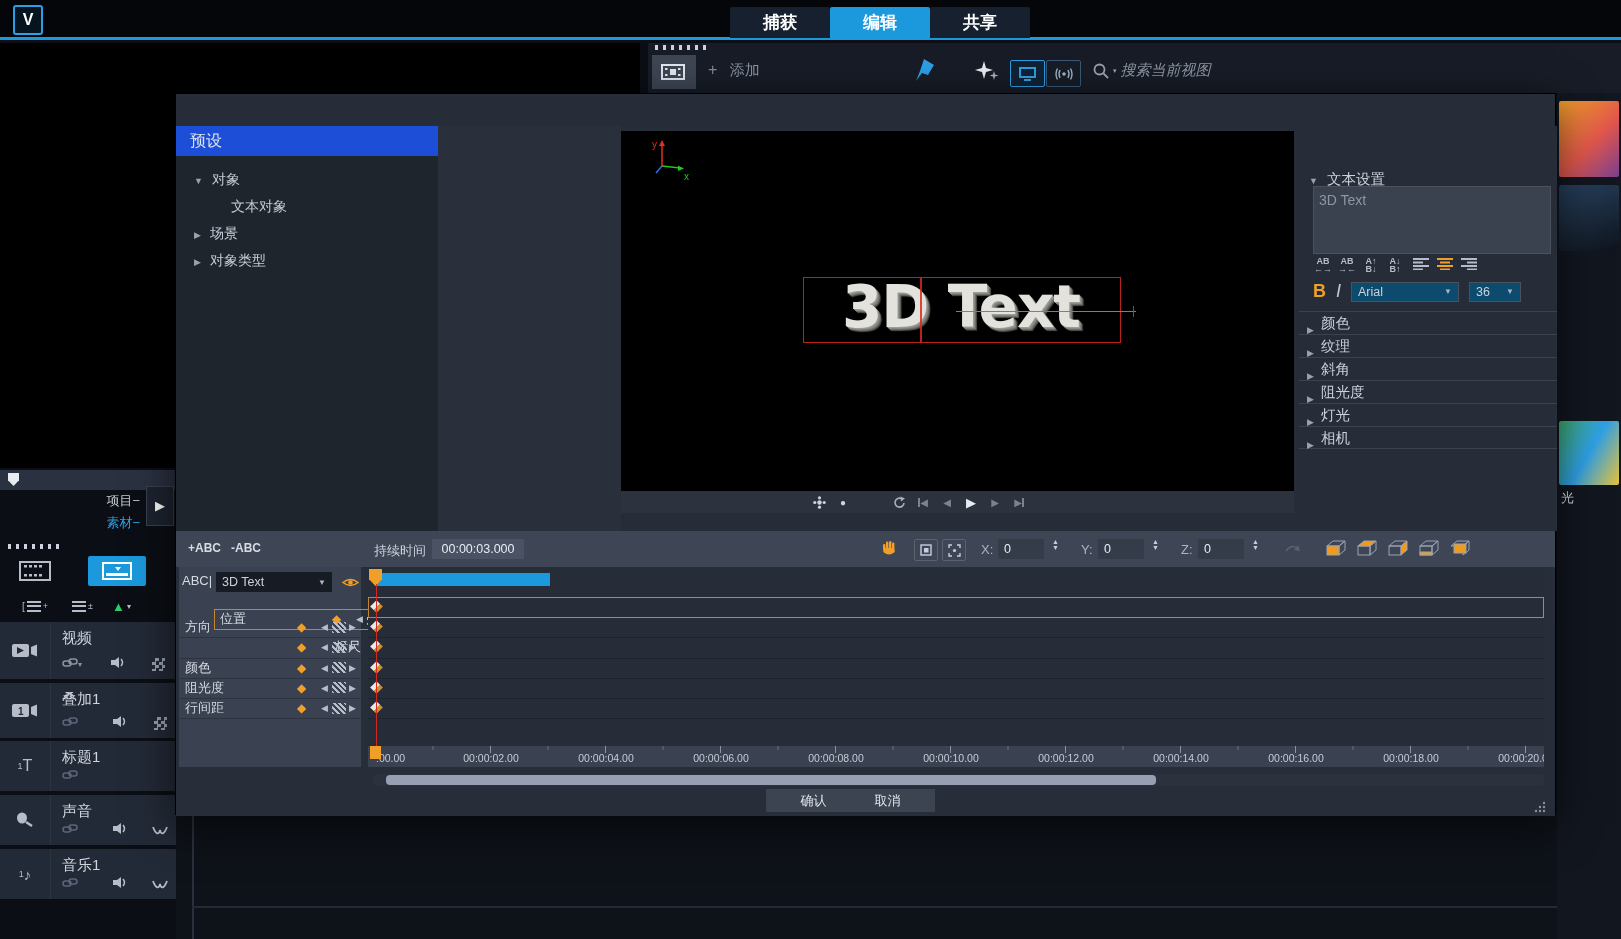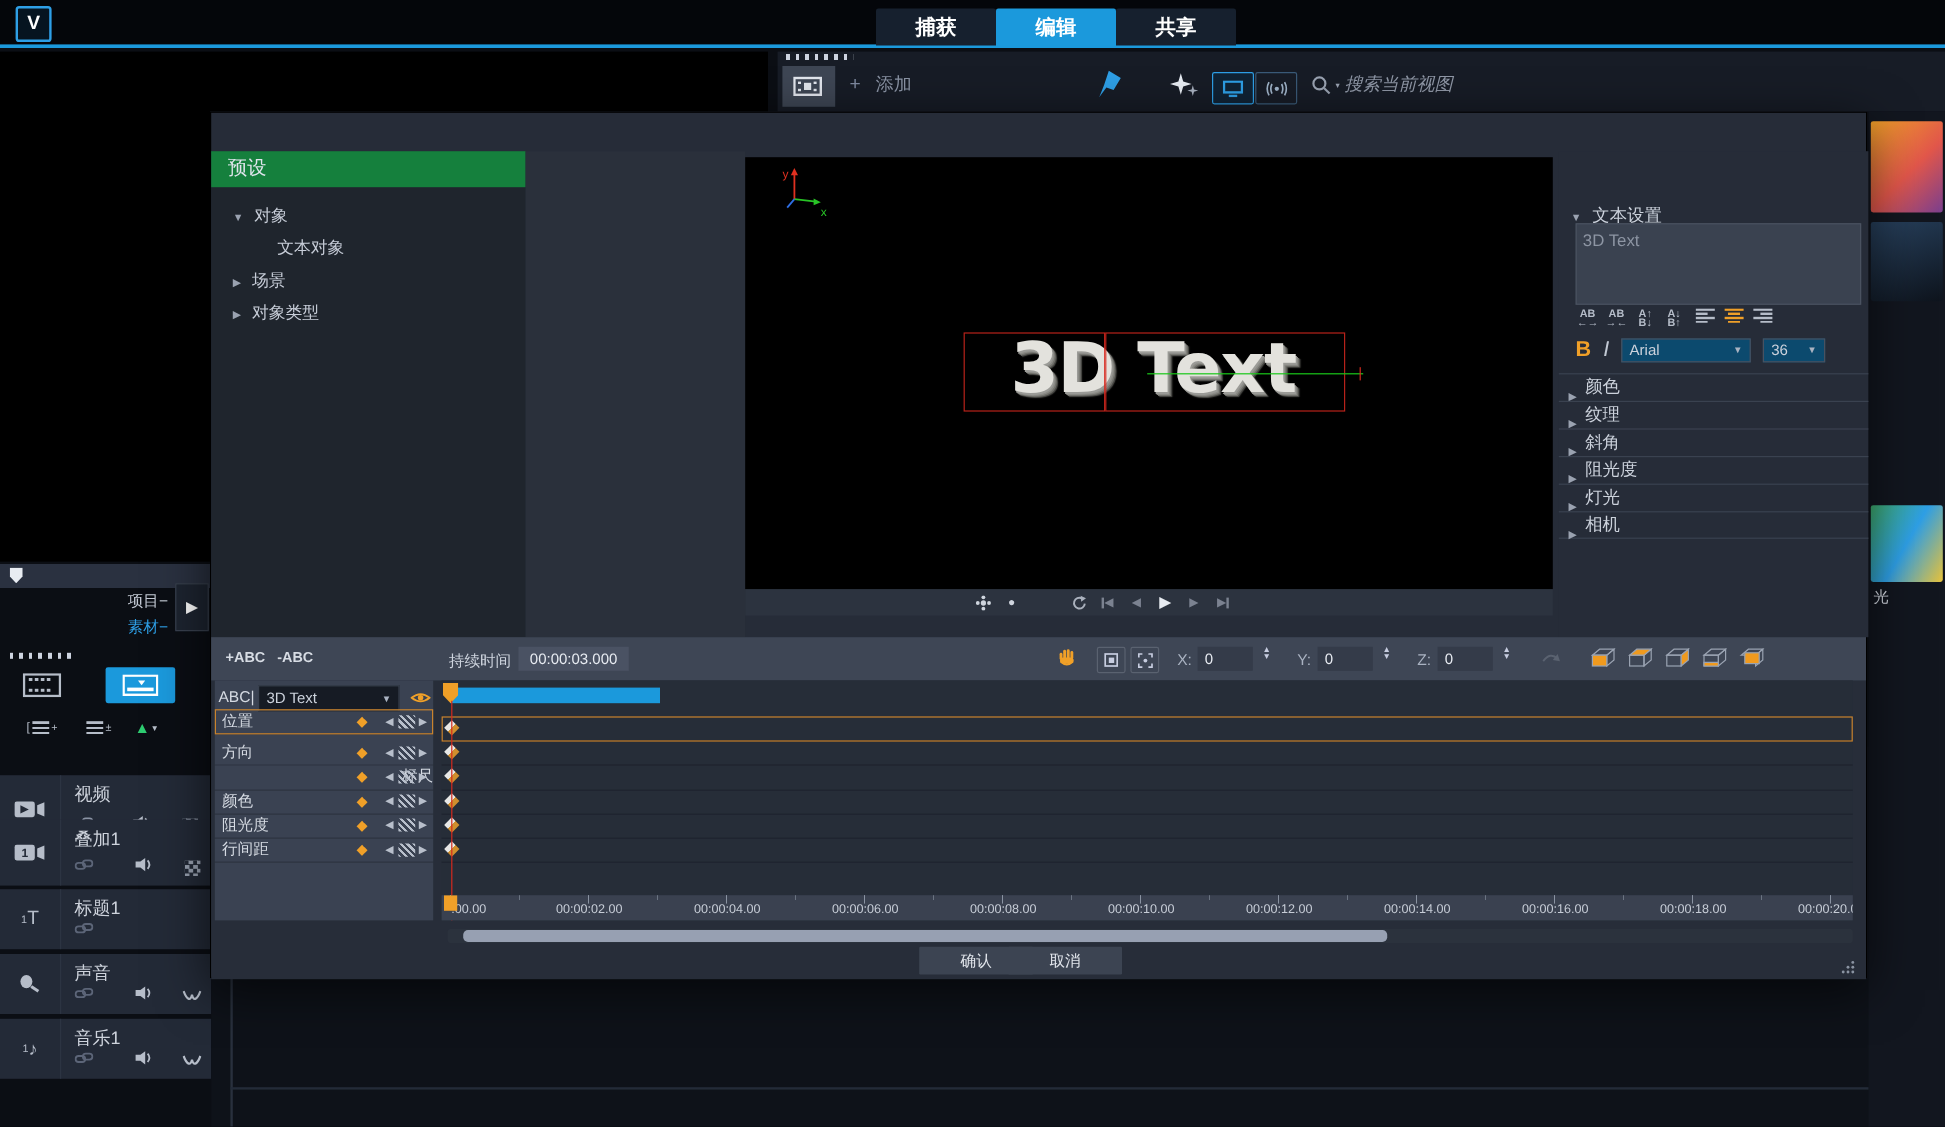--- a/index.html
+++ b/index.html
@@ -42,21 +42,21 @@
   #search-ph{font-size:15px;font-style:italic;color:#8f97a6;}
   #sliver{left:1557px;top:93px;width:64px;height:846px;background:#12161f;}
   .thumb{left:2px;width:60px;border-radius:2px;}
   
   #dialog{left:175px;top:93px;width:1381px;height:722px;background:#262c38;border:1px solid #000;
           box-shadow:0 10px 40px rgba(0,0,0,.65);box-sizing:border-box;}
   #dlg-title{left:0;top:0;width:100%;height:32px;background:#1d232d;}
   .badge3d{left:9px;top:6px;width:24px;height:20px;background:#1b99dc;border-radius:3px;color:#fff;
            font-size:11px;font-weight:bold;text-align:center;line-height:20px;}
   .winbtn{font-size:14px;color:#e8ecf2;width:22px;text-align:center;display:inline-block;}
-  .pane-header{height:30px;background:#15803d;color:#e0e5ed;font-size:16px;line-height:30px;padding-left:14px;}
+  .pane-header{height:30px;background:#1d4ed8;color:#e0e5ed;font-size:16px;line-height:30px;padding-left:14px;}
   #presets{left:0;top:32px;width:262px;height:405px;background:#1f252d;}
   .treeitem{position:absolute;font-size:14px;color:#c7cdd8;}
   .tri{color:#9aa2b0;font-size:9px;margin-right:9px;}
   #midlist{left:262px;top:32px;width:183px;height:405px;background:#2a303b;}
   #viewport{left:445px;top:37px;width:673px;height:360px;background:#000;}
   #text3d{left:180px;top:143px;width:320px;height:70px;text-align:center;
           font-family:"DejaVu Sans","Liberation Sans",sans-serif;font-weight:bold;font-size:58px;line-height:66px;
           color:#e3e2dd;letter-spacing:-1px;
           text-shadow:1px 1px 0 #9b9b97,2px 2px 0 #8a8a85,3px 3px 0 #6f6f6a,4px 4px 1px #4f4f4b;}
   .redbox{border:1px solid rgba(215,40,30,.85);}
@@ -147,21 +147,21 @@
     </div>
   <div class="tool-ic abs" style="left:72px;">
       <span class="hbars"></span>
       <span style="font-size:9px;">±</span>
     </div>
   <div class="tool-ic abs" style="left:112px;">
       <span style="color:#2ecc71;font-size:13px;">▲</span>
       <span style="font-size:8px;">▾</span>
     </div>
 
-  <div class="track abs" style="top:646px;height:57px;">
+  <div class="track abs" style="top:622px;height:57px;">
     <div class="ticol">
       <svg width="26" height="15">
           <rect x="0" y="1" width="17" height="13" rx="2" fill="#b6bdc9"></rect>
           <polygon points="5,4 12,7.5 5,11" fill="#232a37"></polygon>
           <polygon points="19,4 25,1.5 25,13.5 19,11" fill="#b6bdc9"></polygon>
         </svg>
     </div>
     <div class="tname">视频</div>
     <div class="trow">
       <span><svg width="16" height="12">
@@ -529,21 +529,21 @@
         <div class="select abs" style="left:36px;top:4px;width:118px;height:22px;background:#161b24;border-color:#39414f;">
           <span>3D Text</span>
             <span style="font-size:8px;color:#aab3c2;">▼</span>
         </div>
         <span class="abs" style="left:163px;top:8px;">
           <svg width="17" height="13">
               <path d="M1 6.5 Q8.5 0.5 16 6.5 Q8.5 12.5 1 6.5 Z" fill="none" stroke="#f0a028" stroke-width="1.5"></path>
               <circle cx="8.5" cy="6.5" r="2.3" fill="#f0a028"></circle>
             </svg>
         </span>
-        <div class="krow sel" style="top:24px;">
+        <div class="krow sel" style="top:42px;margin-left:35px;">
             <span style="margin-left:6px;">位置</span>
             <span style="position:absolute;left:118px;color:#f0a028;font-size:12px;">◆</span>
             <span style="position:absolute;left:142px;color:#b8bfcb;font-size:9px;">◀</span>
             <span class="stripeic" style="position:absolute;left:153px;"></span>
             <span style="position:absolute;left:170px;color:#b8bfcb;font-size:9px;">▶</span>
           </div>
         <div class="krow" style="top:50.2px;">
             <span style="margin-left:6px;">方向</span>
             <span style="position:absolute;left:118px;color:#f0a028;font-size:12px;">◆</span>
             <span style="position:absolute;left:142px;color:#b8bfcb;font-size:9px;">◀</span>

